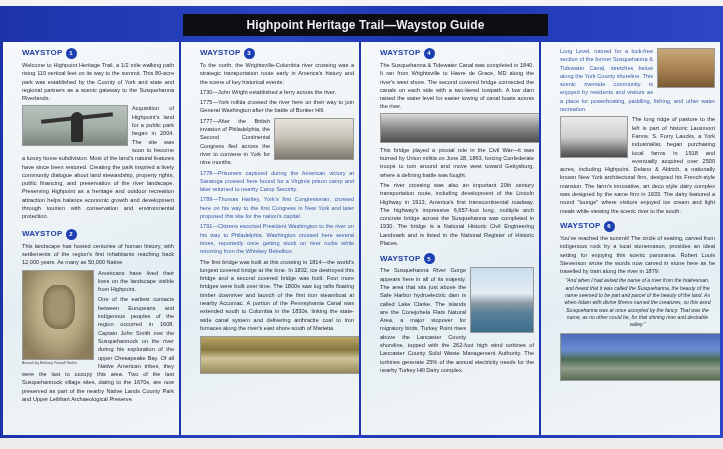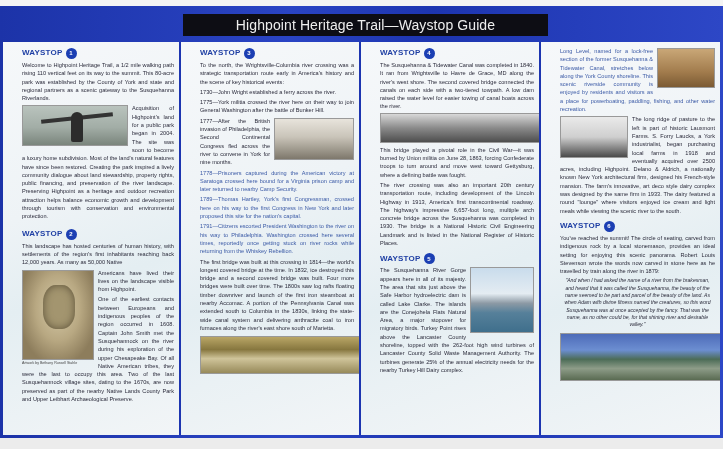--- a/index.html
+++ b/index.html
@@ -3,21 +3,21 @@
 <meta charset="utf-8">
 <style>
   * { box-sizing: border-box; margin: 0; padding: 0; }
   html, body { width: 723px; height: 449px; overflow: hidden; background: #f4f4f4; }
   body { font-family: "Liberation Sans", sans-serif; color: #2a2a3a; position: relative; }
   .sheet { position: absolute; left: 0; top: 6px; width: 723px; height: 432px;
     background: linear-gradient(90deg, #1c33a8 0%, #2a44c4 40%, #1d35b0 60%, #2d47c6 100%);
     padding: 10px 4px 6px 4px; }
   .title-bar { position: absolute; left: 183px; top: 8px; width: 365px; height: 22px; background: #0d0d14;
     display: flex; align-items: center; justify-content: center; }
-  .title-bar span { color: #eee; font-size: 14px; font-weight: normal; letter-spacing: 0.1px; }
+  .title-bar span { color: #eee; font-size: 12px; font-weight: bold; letter-spacing: 0.1px; }
   .panels { position: absolute; left: 3px; top: 36px; width: 717px; height: 393px; display: flex; gap: 0; }
   .panel { position: relative; height: 100%; background: linear-gradient(160deg, #f6f8fa 0%, #eef3f6 40%, #e4eef2 60%, #f2f5f7 100%);
     padding: 5px 5px 4px 19px; font-size: 5.6px; line-height: 8.3px; overflow: hidden; }
   .p1 { width: 178px; border-right: 2px solid #1d35b0; }
   .p2 { width: 180px; border-right: 2px solid #1d35b0; }
   .p3 { width: 180px; border-right: 2px solid #1d35b0; }
   .p4 { width: 179px; }
   .waystop-head { display: flex; align-items: center; gap: 3px; margin: 1px 0 2px 0; }
   .waystop-label { color: #1f3fa4; font-weight: bold; font-size: 8px; letter-spacing: 0.2px; }
   .waystop-num { width: 11px; height: 11px; border-radius: 50%; background: #1c3fb3; color: #fff; font-size: 6px; font-weight: bold;

